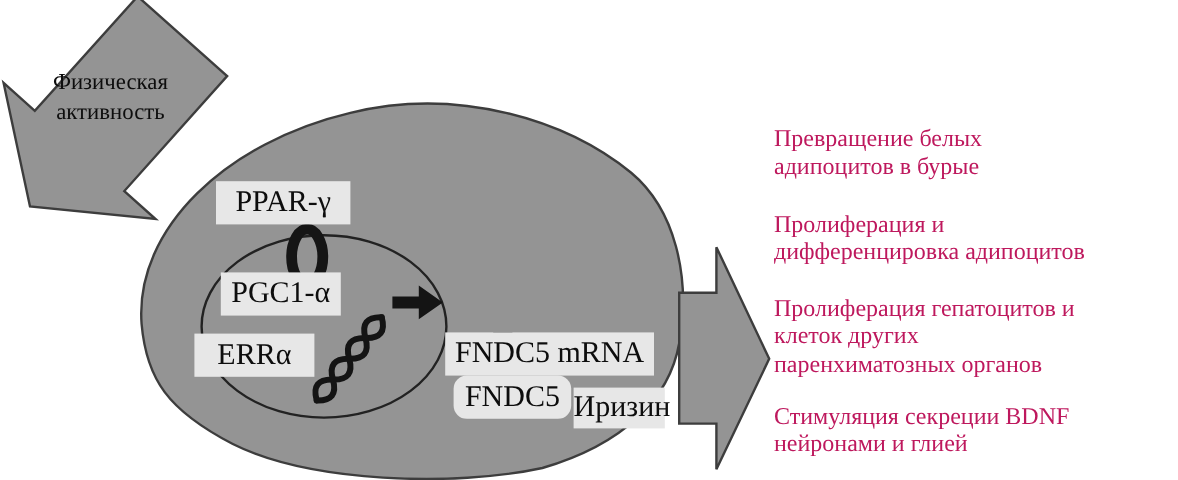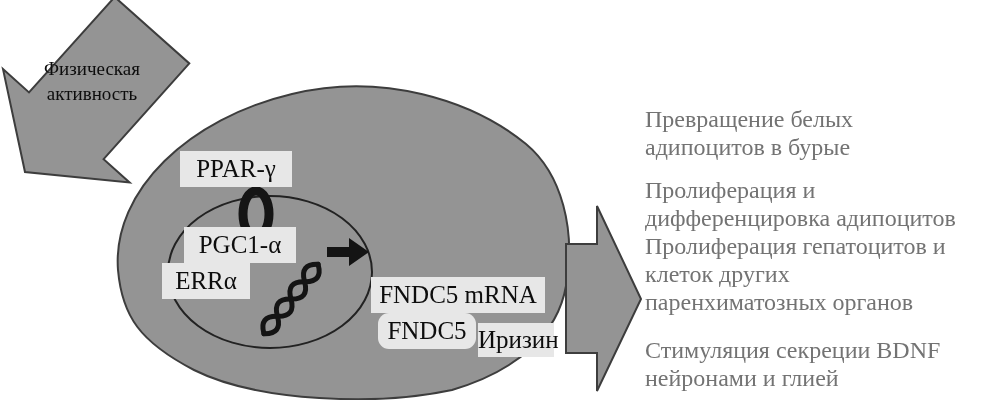--- a/index.html
+++ b/index.html
@@ -21,33 +21,33 @@
     position:absolute; left:16px; top:57px; width:152px;
     text-align:center; font-size:19px; line-height:1.3;
     white-space:pre-line; color:#0d0d0d;
   }
   .box{
     position:absolute; background:var(--box-bg);
     text-align:center; font-size:25px; height:36px; line-height:36px;
     color:#0d0d0d;
   }
   .box-ppar   { left:180px; top:151px; width:112px; }
-  .box-pgc1   { left:184px; top:227px; width:112px; }
-  .box-err    { left:162px; top:263px; width:88px;  }
+  .box-pgc1   { left:184px; top:227px; width:100px; }
+  .box-err    { left:162px; top:278px; width:100px;  }
   .box-mrna   { left:371px; top:233px; width:174px;margin-top:44px; }
   .box-fndc5  { left:378px; top:313px; width:98px;border-radius:11px;  }
   .box-irisin { left:478px; top:323px; width:76px; height:34px; line-height:34px; }
 
   .outcome{
     position:absolute; left:645px; width:335px;
-    font-size:24px; line-height:1.17; white-space:pre-line; color:#737373;
+    font-size:20px; line-height:1.17; white-space:pre-line; color:#be185d;
   }
   .outcome-1{ top:105px; }
   .outcome-2{ top:176px; }
-  .outcome-3{ top:232px; }
+  .outcome-3{ top:246px; }
   .outcome-4{ top:336px; }
 </style>
 </head>
 <body>
 
 <div class="canvas">
 
   <svg width="982" height="400" viewBox="0 0 982 400">
 
     <polygon points="114.7,-3 189.3,63.4 103.6,159.2 129.6,182.5 25,172 3,69.1 29,92.4" style="fill:var(--shape-gray); stroke:var(--shape-outline); stroke-width:2"></polygon>

